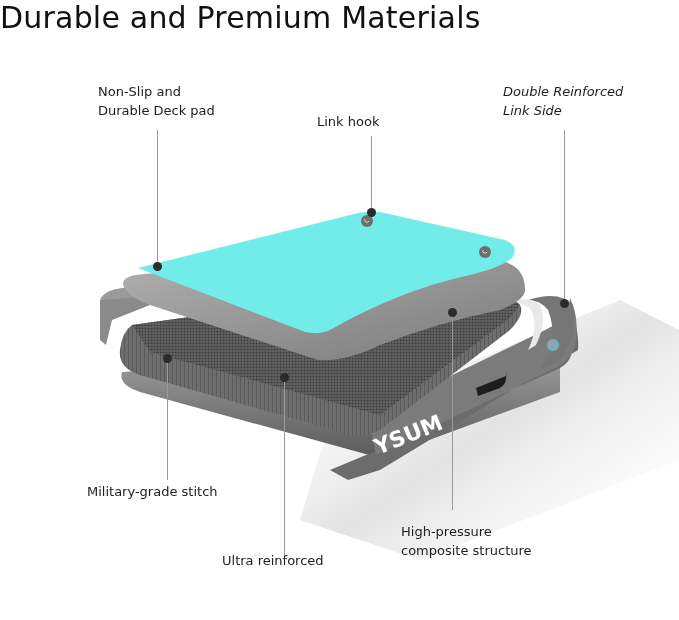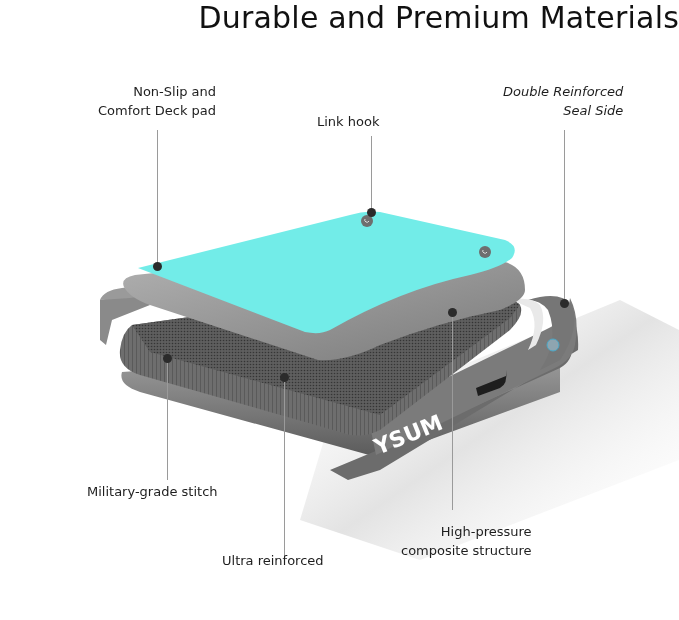--- a/index.html
+++ b/index.html
@@ -1,19 +1,19 @@
 <!DOCTYPE html>
 <html><head>
 <meta charset="utf-8">
 <style>
   html, body { margin: 0; padding: 0; background: #ffffff; }
   body { width: 679px; height: 620px; position: relative; overflow: hidden; font-family: "DejaVu Sans", sans-serif; color: #111; }
-  .title { position: absolute; left: 0; top: 0; width: 679px; text-align: right; font-size: 30px; line-height: 36px; font-weight: normal; color: #111; letter-spacing: 0.2px; }
+  .title { position: absolute; left: 0; top: 0; width: 679px; text-align: left; font-size: 30px; line-height: 36px; font-weight: normal; color: #111; letter-spacing: 0.2px; }
   .label { position: absolute; font-size: 13px; line-height: 19px; color: #1e1e1e; white-space: nowrap; }
-  .label span { display: block; text-align: right; }
+  .label span { display: block; }
   .leader { position: absolute; width: 1px; background: #9a9a9a; }
   .dot { position: absolute; width: 9px; height: 9px; border-radius: 50%; background: #2b2b2b; margin-left: -4px; margin-top: -4px; }
   .illustration { position: absolute; left: 0; top: 0; width: 679px; height: 620px; }
 </style>
 </head>
 <body>
 
 <div class="title">Durable and Premium Materials</div>
 
 <svg class="illustration" viewBox="0 0 679 620" xmlns="http://www.w3.org/2000/svg">
@@ -83,28 +83,28 @@
 
 <div class="dot" style="left:157px; top:266px;"></div>
 <div class="dot" style="left:371px; top:212px;"></div>
 <div class="dot" style="left:564px; top:303px;"></div>
 <div class="dot" style="left:167px; top:358px;"></div>
 <div class="dot" style="left:452px; top:312px;"></div>
 <div class="dot" style="left:284px; top:377px;"></div>
 
 <div class="label" style="left:98px; top:82px;">
   <span>Non-Slip and</span>
-  <span>Comfort Deck pad</span>
+  <span>Durable Deck pad</span>
 </div>
 <div class="label" style="left:317px; top:112px;">
   <span>Link hook</span>
 </div>
 <div class="label" style="left:503px; top:82px;font-style:italic;">
   <span>Double Reinforced</span>
-  <span>Seal Side</span>
+  <span>Link Side</span>
 </div>
 <div class="label" style="left:87px; top:482px;">
   <span>Military-grade stitch</span>
 </div>
 <div class="label" style="left:401px; top:522px;">
   <span>High-pressure</span>
   <span>composite structure</span>
 </div>
 <div class="label" style="left:222px; top:551px;">
   <span>Ultra reinforced</span>

